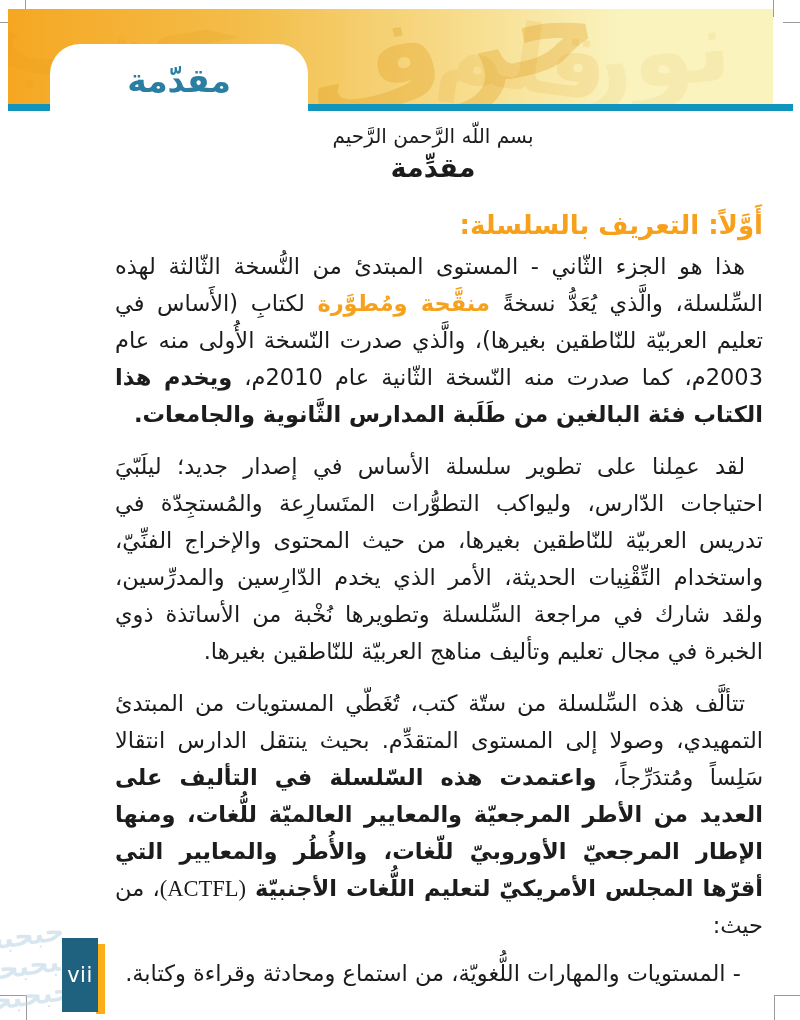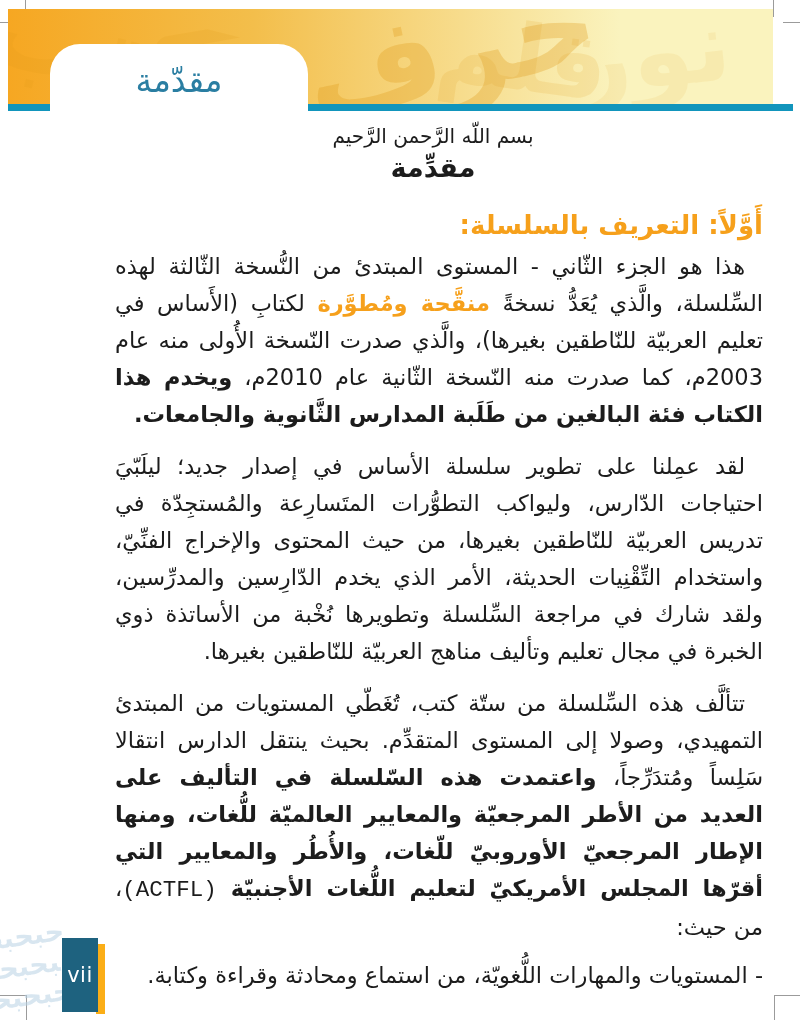--- a/index.html
+++ b/index.html
@@ -51,21 +51,21 @@
   .header-tab{
     position:absolute;left:50px;top:44px;width:258px;height:67px;
     background:#ffffff;
     border-radius:30px 30px 0 0;
     display:flex;align-items:center;justify-content:center;
     z-index:3;
   }
   .tab-title{
     color:var(--tab-title);
     font-size:33px;
-    font-weight:400;
+    font-weight:700;
     padding-top:6px;
   }
 
   
   .content{
     position:absolute;top:124px;right:37px;width:660px;
     direction:rtl;
     color:var(--body-text);
   }
   .bismillah{
@@ -89,26 +89,26 @@
   .para{
     margin:0 0 15px 12px;
     font-size:22.5px;
     line-height:37px;
     text-align:justify;
     text-indent:18px;
   }
   .seg-normal{}
   .seg-orange{color:var(--accent-orange);font-weight:600;}
   .seg-bold{font-weight:700;}
-  .seg-latin{font-family:Liberation Mono, monospace;font-weight:400;}
+  .seg-latin{font-family:Liberation Serif, serif;font-weight:400;}
   .bullet-list{margin-top:-4px;}
   .bullet{
     font-size:22.5px;
     line-height:37px;
-    text-align:right;
+    text-align:center;
   }
 
   
   .corner-art{
     position:absolute;left:0;top:926px;width:62px;height:94px;
     overflow:hidden;
     pointer-events:none;
   }
   .corner-art span{
     position:absolute;left:-8px;top:-6px;

